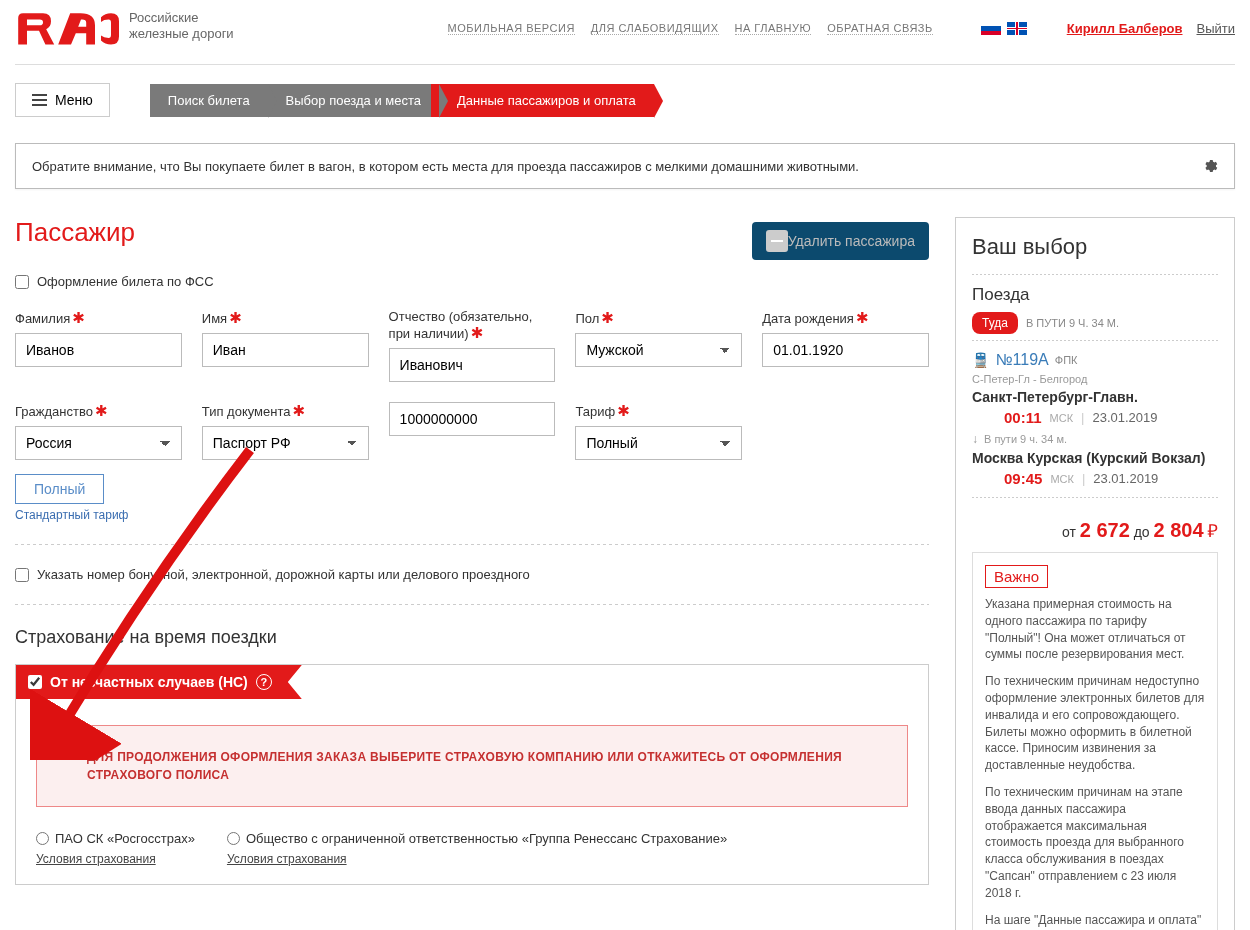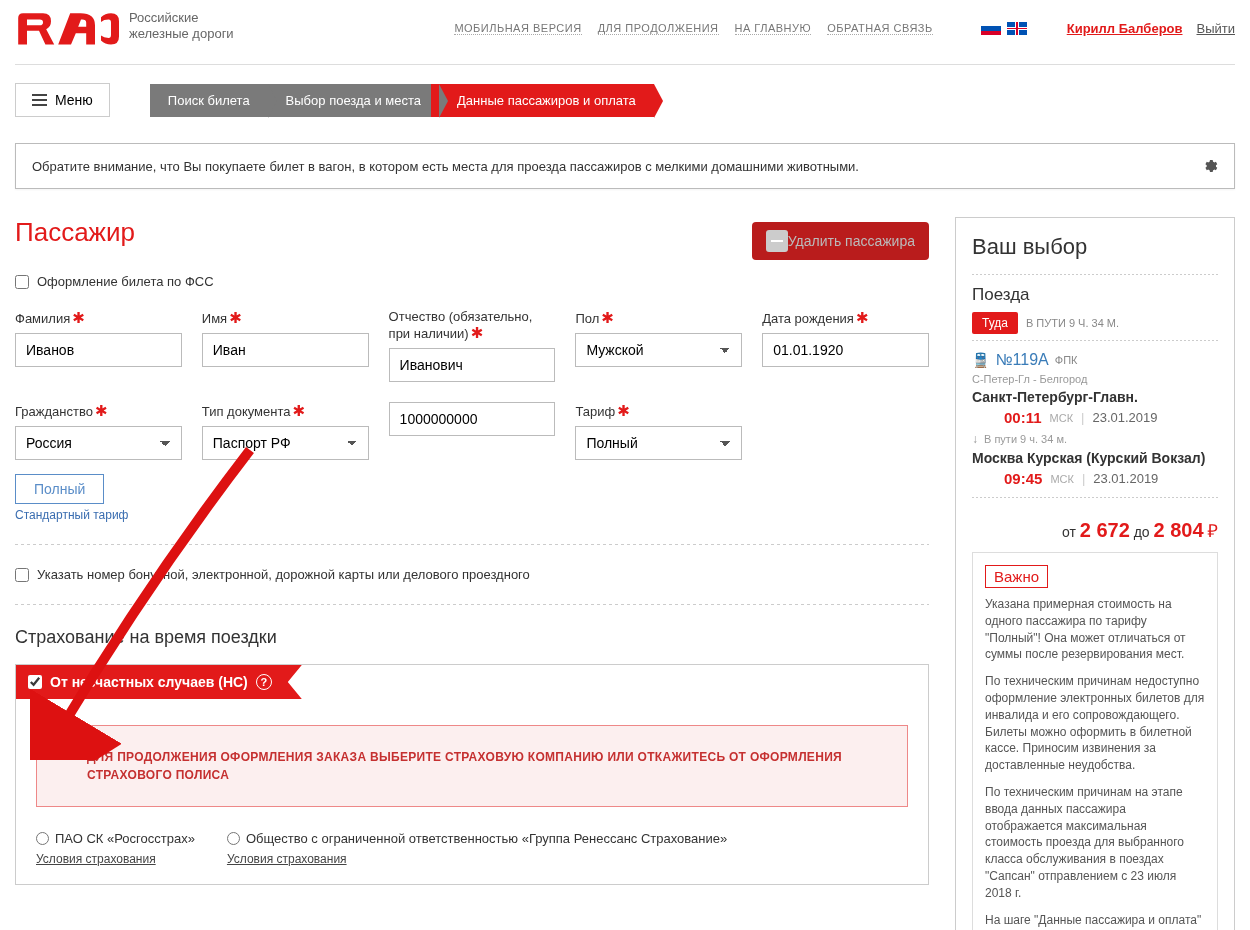--- a/index.html
+++ b/index.html
@@ -30,21 +30,21 @@
 .bc-item::after{content:"";position:absolute;right:-9px;top:0;border-top:17px solid transparent;border-bottom:17px solid transparent;border-left:9px solid currentColor;z-index:1}
 .bc-grey::after{color:#7a7a7a}
 .bc-red::after{color:#e21a1a}
 .notice{display:flex;align-items:center;justify-content:space-between;border:1px solid #bbb;margin:14px 0 28px;padding:14px 16px;box-shadow:0 1px 2px rgba(0,0,0,.05)}
 .gear{width:16px;height:16px;color:#555}
 .cols{display:flex;gap:26px}
 .main{flex:1;min-width:0}
 .side{width:280px;flex-shrink:0}
 h1{font-size:26px;color:#e21a1a;font-weight:normal;margin-bottom:16px}
 .head-row{display:flex;justify-content:space-between;align-items:center}
-.del{background:#b91c1c;color:#bbb;border-radius:4px;padding:8px 14px;display:flex;align-items:center;gap:0;font-size:14px}
+.del{background:#0c4a6e;color:#bbb;border-radius:4px;padding:8px 14px;display:flex;align-items:center;gap:0;font-size:14px}
 .del-ic{width:22px;height:22px;background:#ccc;border-radius:3px;position:relative}
 .del-ic::before{content:"";position:absolute;left:5px;right:5px;top:10px;height:2px;background:#fff}
 .chk-row{display:flex;align-items:center;gap:8px;margin:10px 0 20px;font-size:13px}
 input[type=checkbox]{width:14px;height:14px;cursor:pointer}
 .fields{display:grid;grid-template-columns:1fr 1fr 1fr 1fr 1fr;gap:20px 20px;margin-bottom:14px}
 .fld label{display:block;font-size:13px;margin-bottom:6px}
 .req{color:#e21a1a;font-size:15px;margin-left:2px}
 .inp,.sel{width:100%;height:34px;border:1px solid #bbb;padding:0 10px;font-size:14px;background:#fff}
 .sel{appearance:none;-webkit-appearance:none;background-image:linear-gradient(45deg,transparent 50%,#555 50%),linear-gradient(135deg,#555 50%,transparent 50%);background-position:calc(100% - 16px) 14px,calc(100% - 11px) 14px;background-size:5px 5px;background-repeat:no-repeat}
 .tariff-box{margin:12px 0 18px}
@@ -58,21 +58,21 @@
 .q{display:inline-flex;width:16px;height:16px;border:1px solid #fff;border-radius:50%;align-items:center;justify-content:center;font-size:11px}
 .warn{margin:26px 20px 24px;border:1px solid #e88;background:#fcefef;padding:22px 50px;color:#c53030;font-size:12px;font-weight:bold;letter-spacing:.3px;line-height:1.5}
 .ins-opts{display:flex;flex-wrap:wrap;gap:8px 32px;padding:0 20px}
 .ins-opt{display:flex;flex-direction:column;gap:6px}
 .ins-opt .r{display:flex;align-items:center;gap:6px;font-size:13px}
 .ins-opt a{color:#444;text-decoration:underline;font-size:12px}
 
 .side-box{border:1px solid #ccc;padding:16px}
 .side h2{font-size:22px;font-weight:normal;margin:0 0 14px}
 .side h3{font-size:17px;font-weight:normal;margin:0 0 10px}
-.badge{background:#e21a1a;color:#fff;padding:4px 10px;font-size:12px;border-radius:2px;margin-right:8px}
+.badge{background:#e21a1a;color:#fff;padding:4px 10px;font-size:12px;border-radius:8px;margin-right:8px}
 .small{font-size:11px;color:#888}
 .dash-sep{height:1px;background-image:linear-gradient(to right,#ccc 50%,transparent 50%);background-size:4px 1px;margin:10px 0}
 .train-row{display:flex;align-items:center;gap:6px;font-size:14px}
 .train-ic{color:#888}
 .train-num{color:#3a7cb8;font-size:16px}
 .route{color:#999;font-size:11px;margin:4px 0}
 .station{font-size:14px;color:#333;font-weight:bold}
 .time-row{display:flex;align-items:center;gap:8px;margin:4px 0 6px;font-size:13px;padding-left:32px}
 .time{color:#e21a1a;font-weight:bold;font-size:15px}
 .msk{color:#aaa;font-size:11px}
@@ -101,21 +101,21 @@
           <g fill="#e21a1a">
             <path d="M8 86 L8 20 Q8 8 20 8 L70 8 Q90 8 90 28 Q90 42 78 48 L98 86 L76 86 L60 52 L30 52 L30 86 Z M30 24 L30 38 L62 38 Q70 38 70 31 Q70 24 62 24 Z"></path>
             <path d="M108 86 L138 8 L164 8 Q200 8 200 38 L200 86 L178 86 L178 58 L152 58 L140 86 Z M158 42 L178 42 L178 32 Q178 24 168 24 L165 24 Z"></path>
             <path d="M215 18 Q225 8 240 8 Q260 8 260 28 L260 66 Q260 86 240 86 Q225 86 215 76 L215 64 Q222 70 234 70 Q240 70 240 62 L240 32 Q240 24 234 24 Q222 24 215 30 Z"></path>
           </g>
         </svg>
     <div class="logo-text"><span>Российские</span><br><span>железные дороги</span></div>
   </div>
   <div class="top-links">
     <a>МОБИЛЬНАЯ ВЕРСИЯ</a>
-    <a>ДЛЯ ПРОДОЛЖЕНИЯ</a>
+    <a>ДЛЯ СЛАБОВИДЯЩИХ</a>
     <a>НА ГЛАВНУЮ</a>
     <a>ОБРАТНАЯ СВЯЗЬ</a>
   </div>
   <div class="flags">
     <span class="flag" style="background:linear-gradient(#fff 33%,#0052b4 33% 66%,#d80027 66%)"></span>
     <span class="flag" style="background:#0052b4;position:relative;overflow:hidden">
           <span style="position:absolute;inset:0;background:linear-gradient(to bottom,transparent 40%,#fff 40% 60%,transparent 60%),linear-gradient(to right,transparent 40%,#fff 40% 60%,transparent 60%)"></span>
           <span style="position:absolute;inset:0;background:linear-gradient(to bottom,transparent 45%,#d80027 45% 55%,transparent 55%),linear-gradient(to right,transparent 45%,#d80027 45% 55%,transparent 55%)"></span>
         </span>
   </div>

